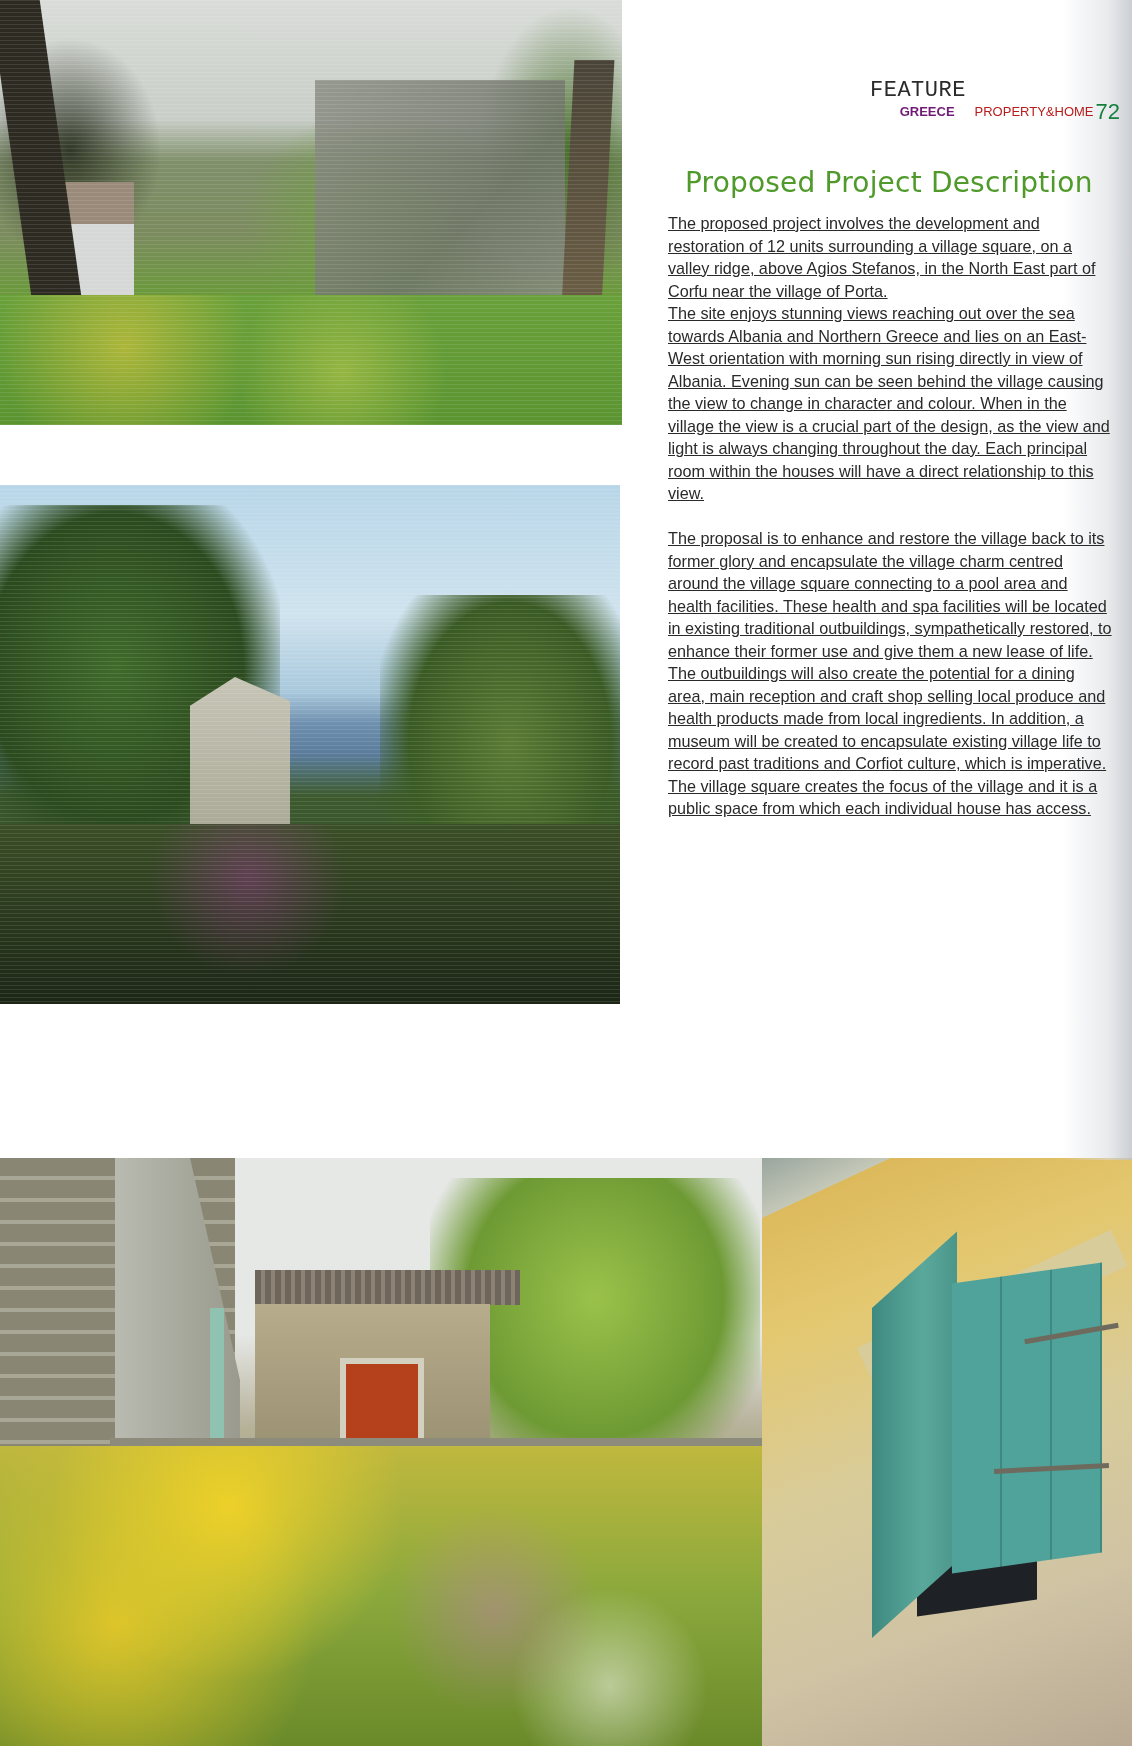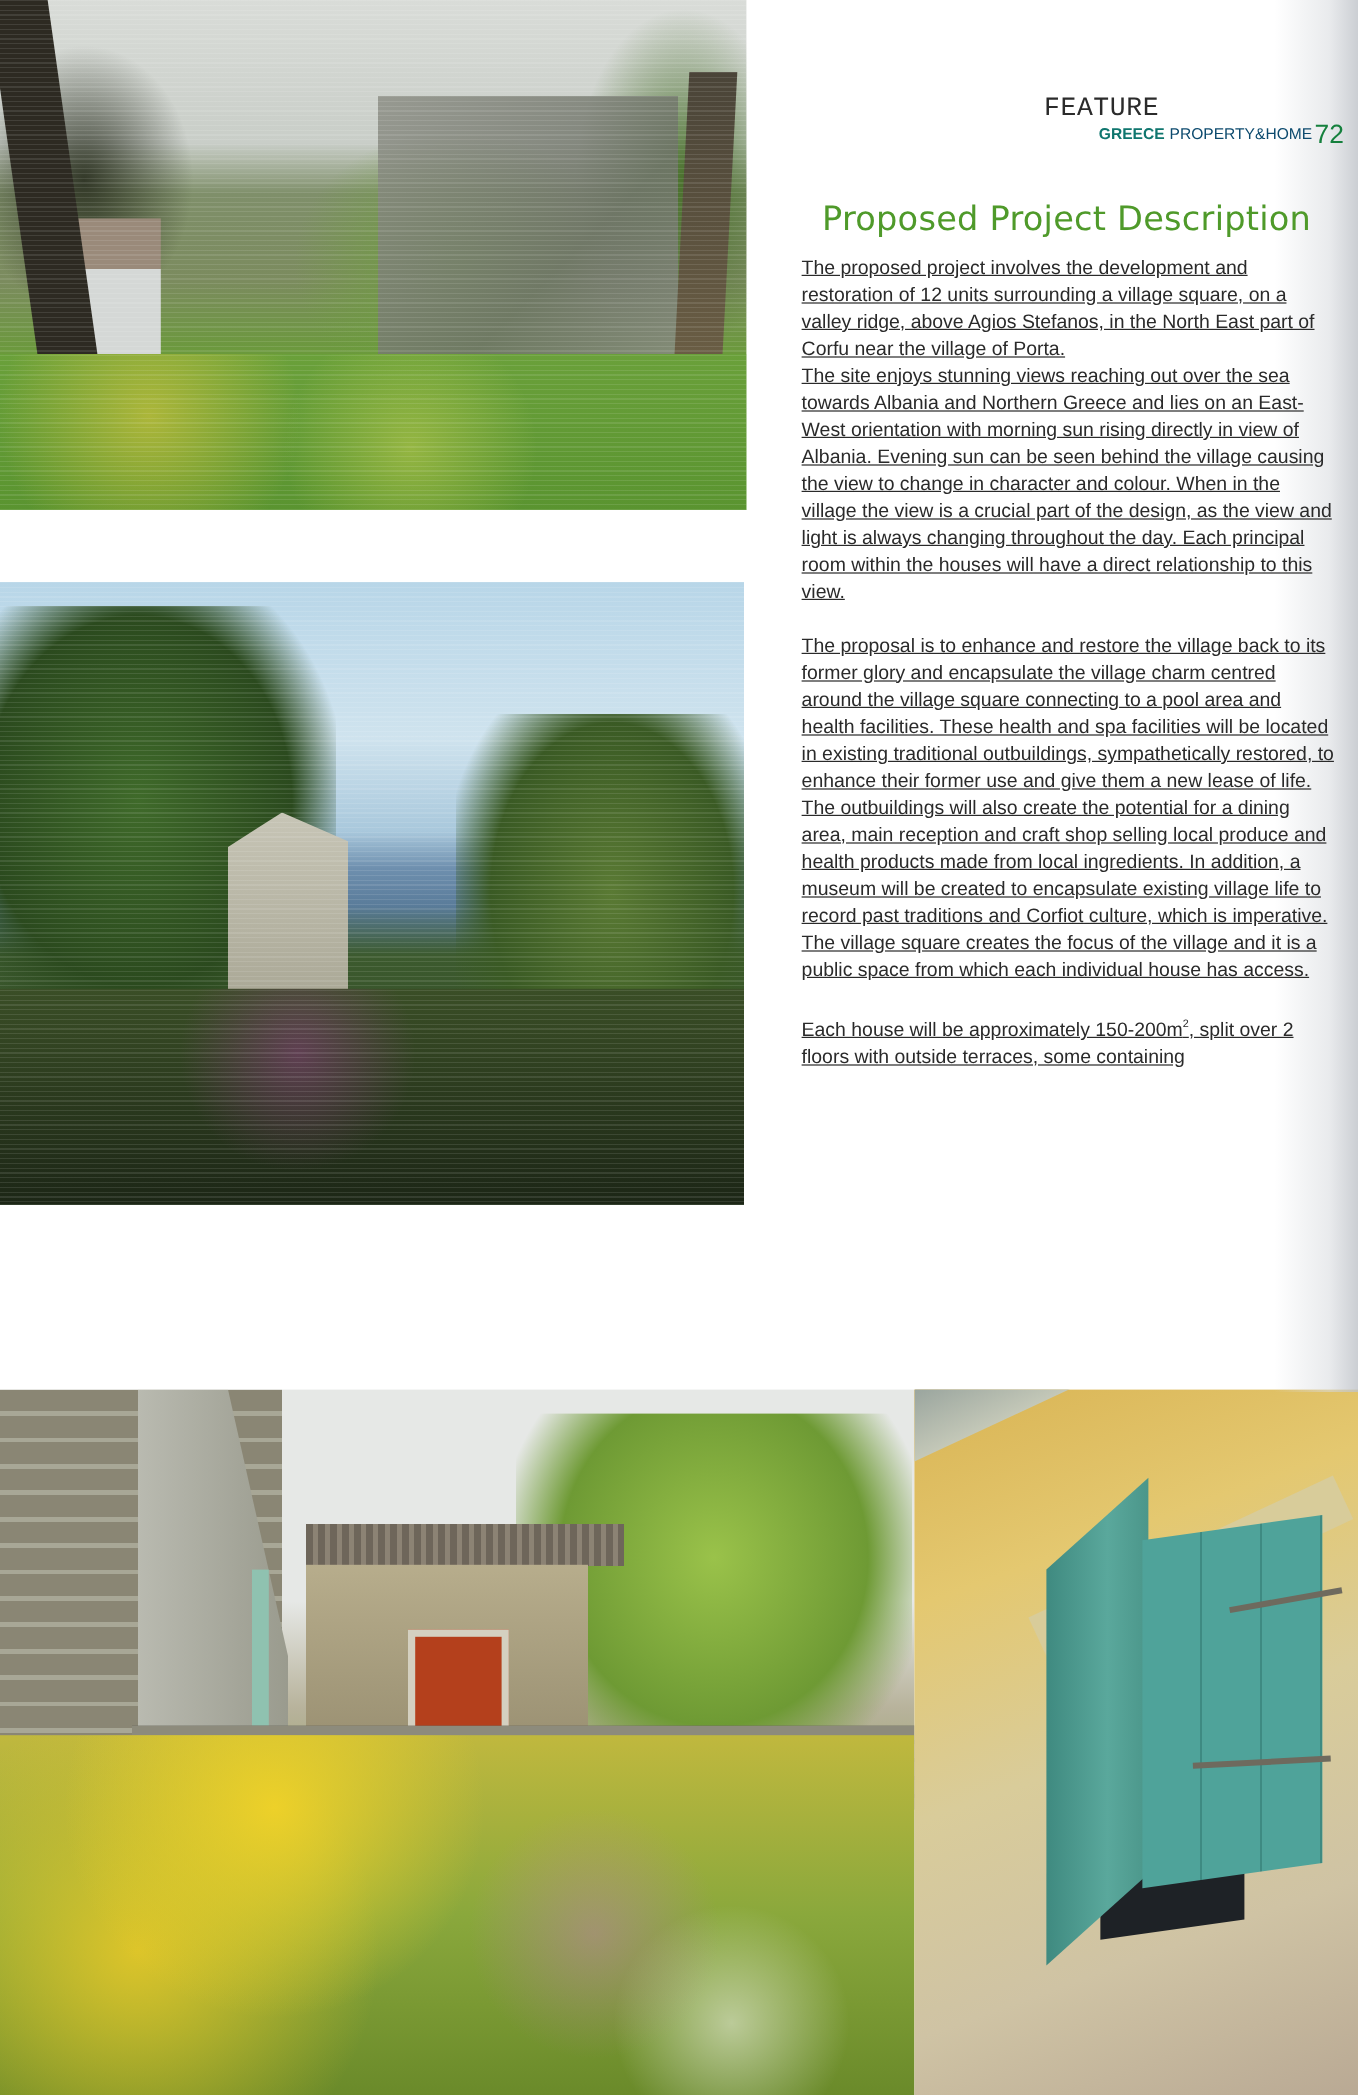--- a/index.html
+++ b/index.html
@@ -162,22 +162,22 @@
   
   .kicker {
     position: absolute; left: 870px; top: 78px;
     font-family: Liberation Mono, monospace;
     font-size: 22px; color: #2b2b2b; letter-spacing: 0.5px;
   }
   .masthead {
     position: absolute; top: 99px; right: 12px;
     font-family: "Liberation Sans", sans-serif; white-space: nowrap;
   }
-  .masthead .mh-greece { font-weight: bold; font-size: 13px; color: #0f766e; }
-  .masthead .mh-brand { font-size: 13px; color: #0c4a6e; margin-left: 4px; }
+  .masthead .mh-greece { font-weight: bold; font-size: 13px; color: #701a75; }
+  .masthead .mh-brand { font-size: 13px; color: #b91c1c; margin-left: 20px; }
   .masthead .mh-page { font-size: 22px; color: #15803d; margin-left: 2px; vertical-align: -3px; }
 
   .heading {
     position: absolute; left: 669px; top: 150px;
     font-family: "DejaVu Sans", sans-serif;
     font-size: 28px; color: #4f9a2a; font-weight: normal; margin: 16px; letter-spacing: 0.2px;
   }
   .body-text {
     position: absolute; left: 668px; top: 212px; width: 445px;
     font-family: "Liberation Sans", sans-serif;
@@ -232,14 +232,13 @@
 <div class="kicker">FEATURE</div>
 <div class="masthead">
   <span class="mh-greece">GREECE</span><span class="mh-brand">PROPERTY&amp;HOME</span><span class="mh-page">72</span>
 </div>
 
 <h1 class="heading">Proposed Project Description</h1>
 
 <div class="body-text">
   <p><span>The proposed project involves the development and restoration of 12 units surrounding a village square, on a valley ridge, above Agios Stefanos, in the North East part of Corfu near the village of Porta.</span><br><span>The site enjoys stunning views reaching out over the sea towards Albania and Northern Greece and lies on an East-West orientation with morning sun rising directly in view of Albania. Evening sun can be seen behind the village causing the view to change in character and colour. When in the village the view is a crucial part of the design, as the view and light is always changing throughout the day. Each principal room within the houses will have a direct relationship to this view.</span></p>
   <p>The proposal is to enhance and restore the village back to its former glory and encapsulate the village charm centred around the village square connecting to a pool area and health facilities. These health and spa facilities will be located in existing traditional outbuildings, sympathetically restored, to enhance their former use and give them a new lease of life. The outbuildings will also create the potential for a dining area, main reception and craft shop selling local produce and health products made from local ingredients. In addition, a museum will be created to encapsulate existing village life to record past traditions and Corfiot culture, which is imperative. The village square creates the focus of the village and it is a public space from which each individual house has access.</p>
-  <p><span>Each house will be approximately 150-200m</span><span class="sup">2</span><span>, split over 2 floors with outside terraces, some containing</span></p>
 </div>
 
 </body></html>

